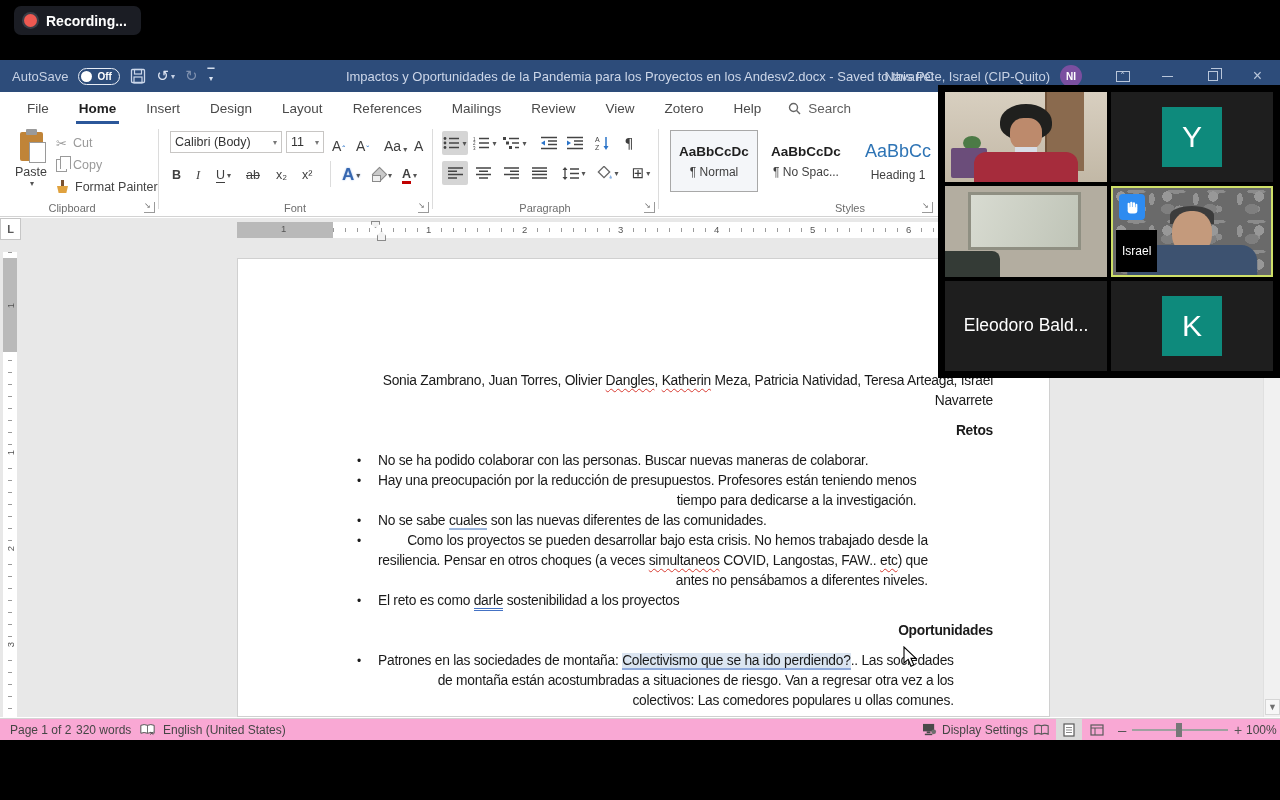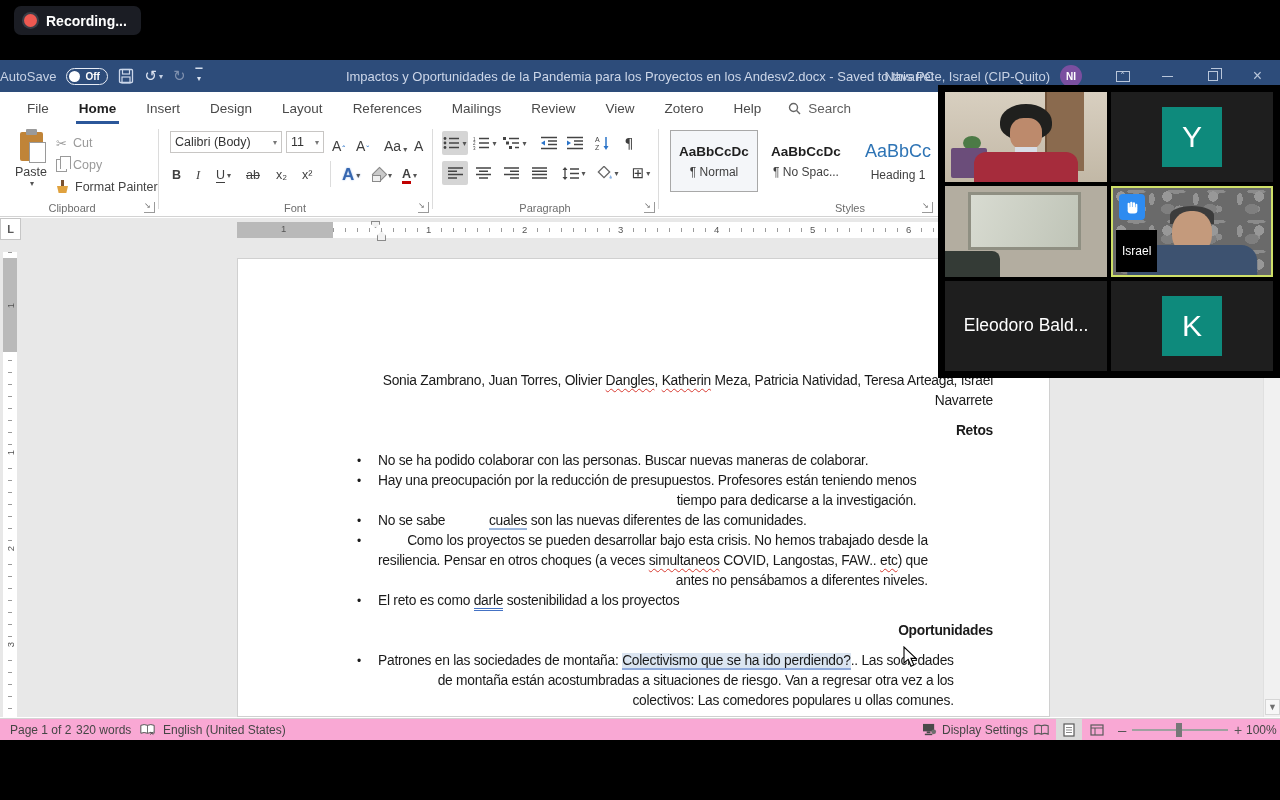--- a/index.html
+++ b/index.html
@@ -12,21 +12,21 @@
     background:#1b1d24; border-radius:7px; display:flex; align-items:center; gap:9px; z-index:5; }
   .rec-dot { width:13px; height:13px; border-radius:50%; background:#ee5951; box-shadow:0 0 0 2px #3a3d46; }
   .rec-label { color:#fff; font-size:14px; font-weight:700; }
 
   
   .winword { position:absolute; left:0; top:60px; width:1280px; height:680px; background:#fff; }
 
   
   .titlebar { position:absolute; left:0; top:0; width:1280px; height:32px; background:#2d4c7a;
     display:flex; align-items:center; color:#c6d1e4; font-size:13px; }
-  .qat { display:flex; align-items:center; gap:10px; padding-left:0; }
+  .qat { display:flex; align-items:center; gap:10px; padding-left:12px; }
   .autosave-label { color:#c6d1e4; }
   .toggle-pill { width:42px; height:17px; border:1px solid #e7ecf5; border-radius:9px;
     display:flex; align-items:center; padding:0 5px 0 2px; gap:5px; }
   .toggle-knob { width:11px; height:11px; background:#fff; border-radius:50%; }
   .toggle-text { color:#fff; font-size:10px; font-weight:700; }
   .qat-btn { display:flex; align-items:center; color:#dbe3f1; font-size:15px; }
   .dim { color:#7e90ae; }
   .dd8 { font-size:8px; color:#c6d1e4; margin-left:2px; }
   .doc-title { position:absolute; left:0; right:0; top:0; height:32px; display:flex;
     align-items:center; justify-content:center; color:#ccd6e8; font-size:13px; pointer-events:none; }
@@ -148,21 +148,21 @@
   .doctext { position:absolute; left:95px; top:112px; width:660px; font-size:13.8px;
     letter-spacing:-0.25px; line-height:20px; color:#1a1a1a; }
   .dline { white-space:nowrap;text-align:right; }
   .dpara { margin-bottom:10px; }
   .dhead { font-weight:700; }
   .brow { display:flex; }
   .blt { width:23px; margin-left:22px; flex:none; font-size:12px; text-align:left; padding-left:2px; }
   .btxt { flex:none; }
   .sp-red { text-decoration:underline; text-decoration-style:wavy; text-decoration-color:#d83b32;
     text-decoration-thickness:1px; text-underline-offset:3px; }
-  .gr-blue { border-bottom:2px solid #9cb7dd;margin-left:40px; }
+  .gr-blue { border-bottom:2px solid #9cb7dd; }
   .gr-dbl { border-bottom:3px double #4472c4; }
   .gr-hl { background:#dbe5f1; border-bottom:2px solid #8faadc; }
 
   
   .statusbar { position:absolute; left:0; top:658px; width:1280px; height:22px; background:#f9a8d4;
     border-top:1px solid #d4d4d4; font-size:12px; color:#454545; }
   .sb-item { position:absolute; top:0; height:21px; display:flex; align-items:center; }
   .viewbtn { position:absolute; top:0; width:26px; height:21px; display:flex; align-items:center; justify-content:center; }
   .viewbtn.on { background:#dadada; }
   .zoomtrack { position:absolute; top:10px; width:96px; height:2px; background:#a0a0a0; }

